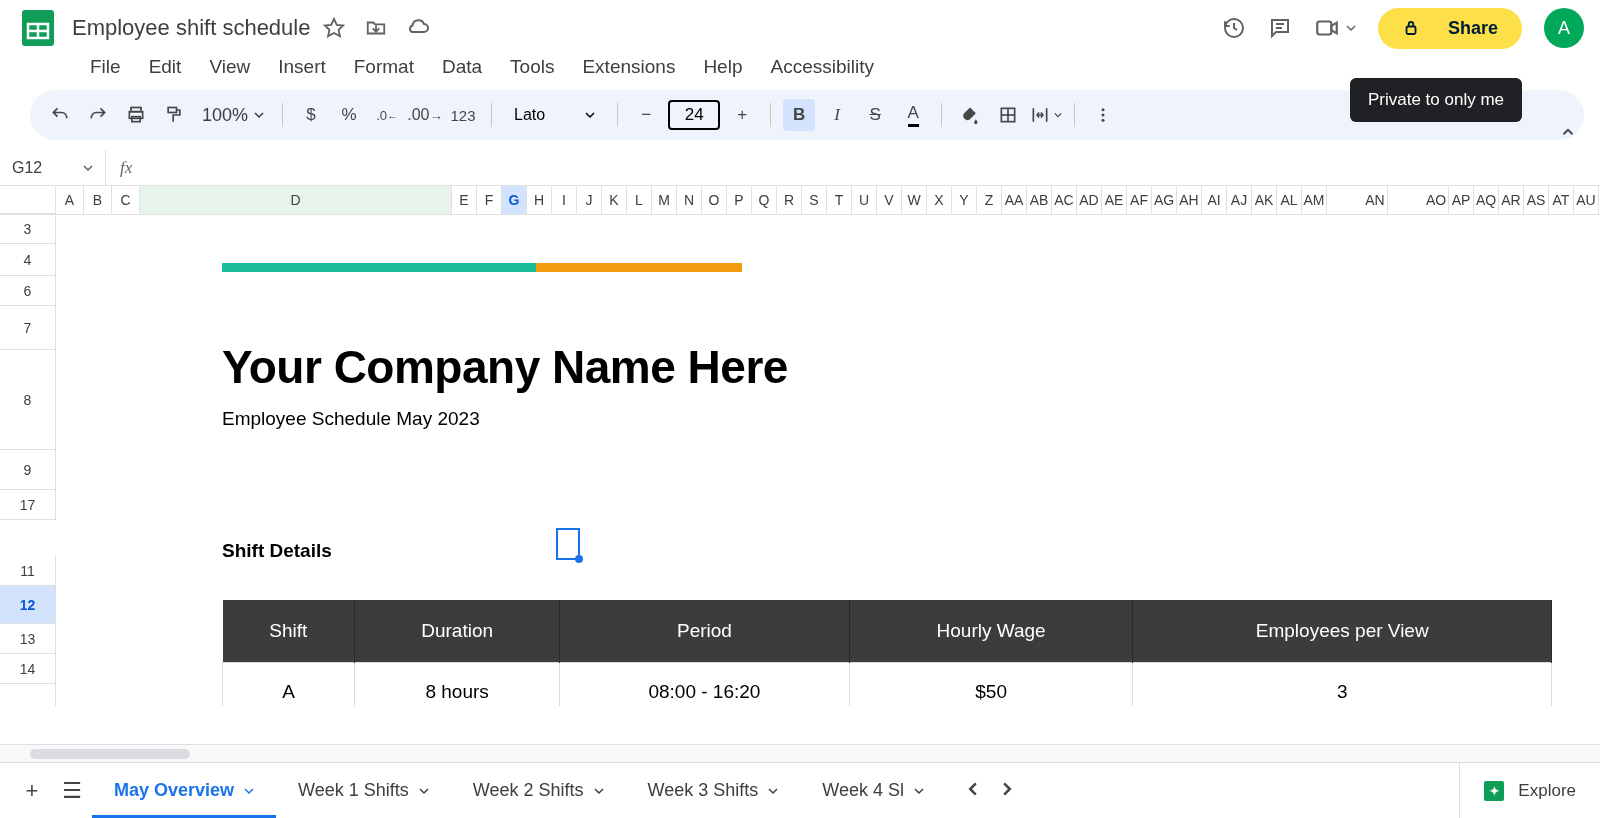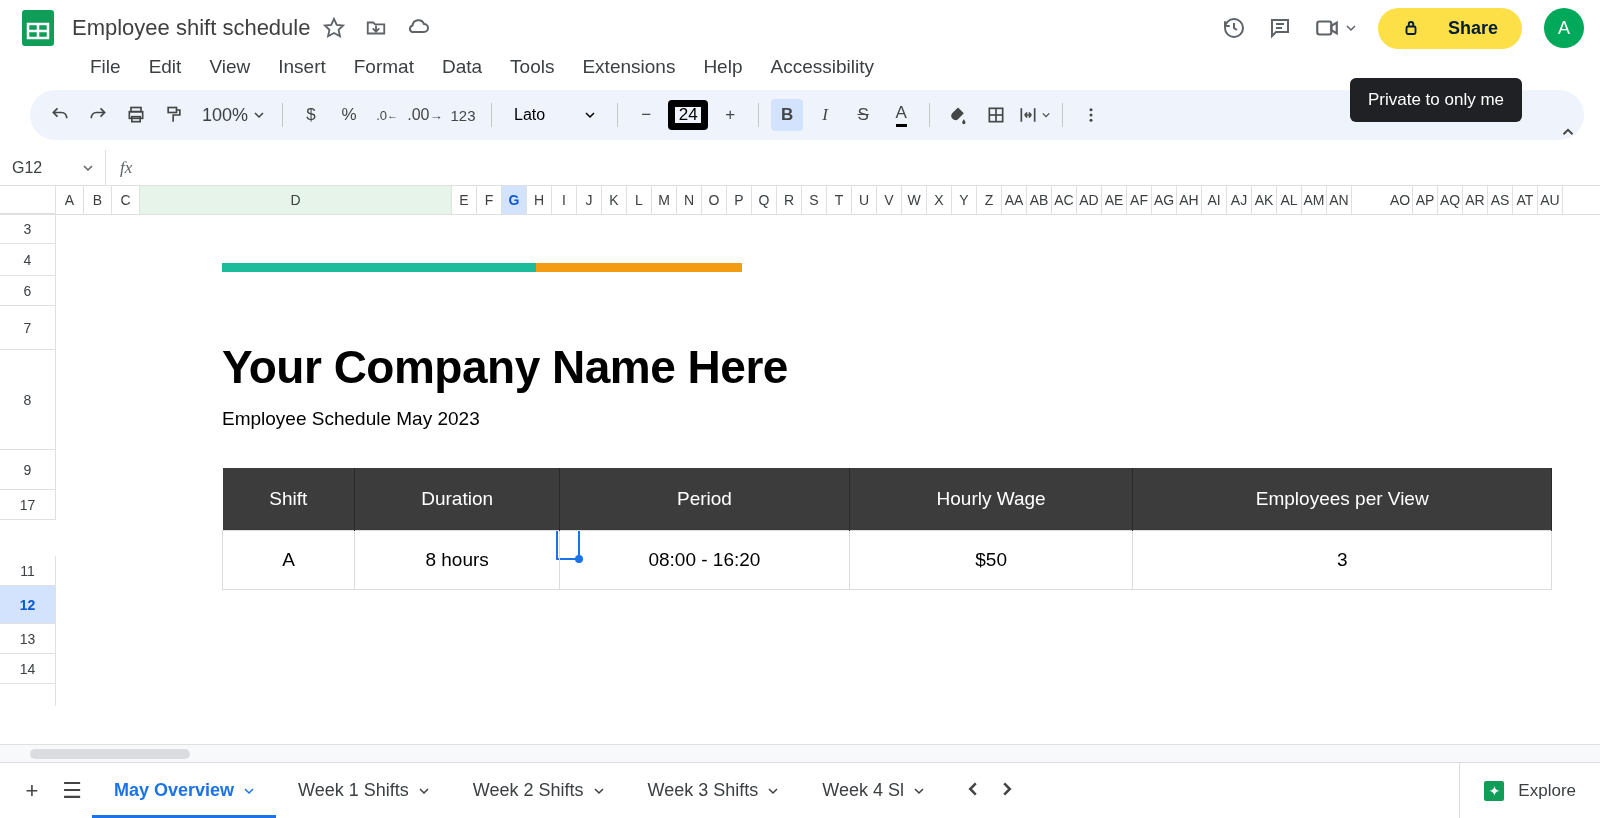--- a/index.html
+++ b/index.html
@@ -23,21 +23,21 @@
 .menubar span { cursor: pointer; }
 
 
 .toolbar-wrap { padding: 0 16px; margin-left: 14px; }
 .toolbar { background: #eef3fc; border-radius: 30px; padding: 8px 14px; display: flex; align-items: center; gap: 6px; height: 50px; }
 .tb-btn { width: 32px; height: 32px; display: flex; align-items: center; justify-content: center; cursor: pointer; color: #444746; border-radius: 4px; font-size: 17px; }
 .tb-btn.active { background: #d3e3fd; }
 .tb-sep { width: 1px; height: 24px; background: #c7c7c7; margin: 0 6px; }
 .tb-text { font-size: 18px; color: #3c4043; padding: 0 6px; display: flex; align-items: center; gap: 6px; cursor: pointer; }
 .font-sel { display: flex; align-items: center; gap: 40px; padding: 0 10px; cursor: pointer; }
-.size-box { border: 7px solid #000000; border-radius: 4px; width: 40px; height: 30px; display: flex; align-items: center; justify-content: center; font-size: 17px; }
+.size-box { border: 2px solid #000000; border-radius: 4px; width: 52px; height: 30px; display: flex; align-items: center; justify-content: center; font-size: 17px; }
 .chevron-up { position: absolute; right: 20px; top: 120px; width: 24px; height: 24px; cursor: pointer; display: flex; align-items: center; justify-content: center; color: #444; }
 
 
 .formula-row { display: flex; align-items: center; border-bottom: 1px solid #e0e0e0; height: 36px; margin-top: 10px; }
 .name-box { width: 106px; padding: 0 12px; font-size: 16px; color: #3c4043; display: flex; align-items: center; justify-content: space-between; border-right: 1px solid #e0e0e0; height: 100%; }
 .fx-label { font-style: italic; color: #5f6368; padding: 0 14px; font-size: 17px; font-family: serif; }
 
 
 .grid-wrap { position: relative; overflow: hidden; height: 520px; }
 .col-headers { display: flex; border-bottom: 1px solid #e0e0e0; background: #fff; }
@@ -300,21 +300,21 @@
       <div class="ch" style="width: 25px;">AD</div>
       <div class="ch" style="width: 25px;">AE</div>
       <div class="ch" style="width: 25px;">AF</div>
       <div class="ch" style="width: 25px;">AG</div>
       <div class="ch" style="width: 25px;">AH</div>
       <div class="ch" style="width: 25px;">AI</div>
       <div class="ch" style="width: 25px;">AJ</div>
       <div class="ch" style="width: 25px;">AK</div>
       <div class="ch" style="width: 25px;">AL</div>
       <div class="ch" style="width: 25px;">AM</div>
-      <div class="ch" style="width: 25px;">AN</div>
+      <div class="ch" style="width: 25px; margin-left: 36px;">AN</div>
       <div class="ch" style="width: 25px; margin-left: 36px;">AO</div>
       <div class="ch" style="width: 25px;">AP</div>
       <div class="ch" style="width: 25px;">AQ</div>
       <div class="ch" style="width: 25px;">AR</div>
       <div class="ch" style="width: 25px;">AS</div>
       <div class="ch" style="width: 25px;">AT</div>
       <div class="ch" style="width: 25px;">AU</div>
     </div>
   <div class="row-headers" id="row-headers">
       <div class="rh" style="height: 30px;">3</div>
@@ -334,20 +334,21 @@
     <div class="sel-box">
         <div class="sel-handle"></div>
       </div>
     <div class="sheet-content">
       <div class="color-bar">
         <div class="bar-teal"></div>
         <div class="bar-orange"></div>
       </div>
       <div class="big-title">Your Company Name Here</div>
       <div class="subtitle">Employee Schedule May 2023</div>
+      <div class="section-label">Shift Details</div>
       <table class="shift-table">
         <thead>
             <tr id="thead-row">
               <th>Shift</th>
               <th>Duration</th>
               <th>Period</th>
               <th>Hourly Wage</th>
               <th>Employees per View</th>
             </tr>
           </thead>

